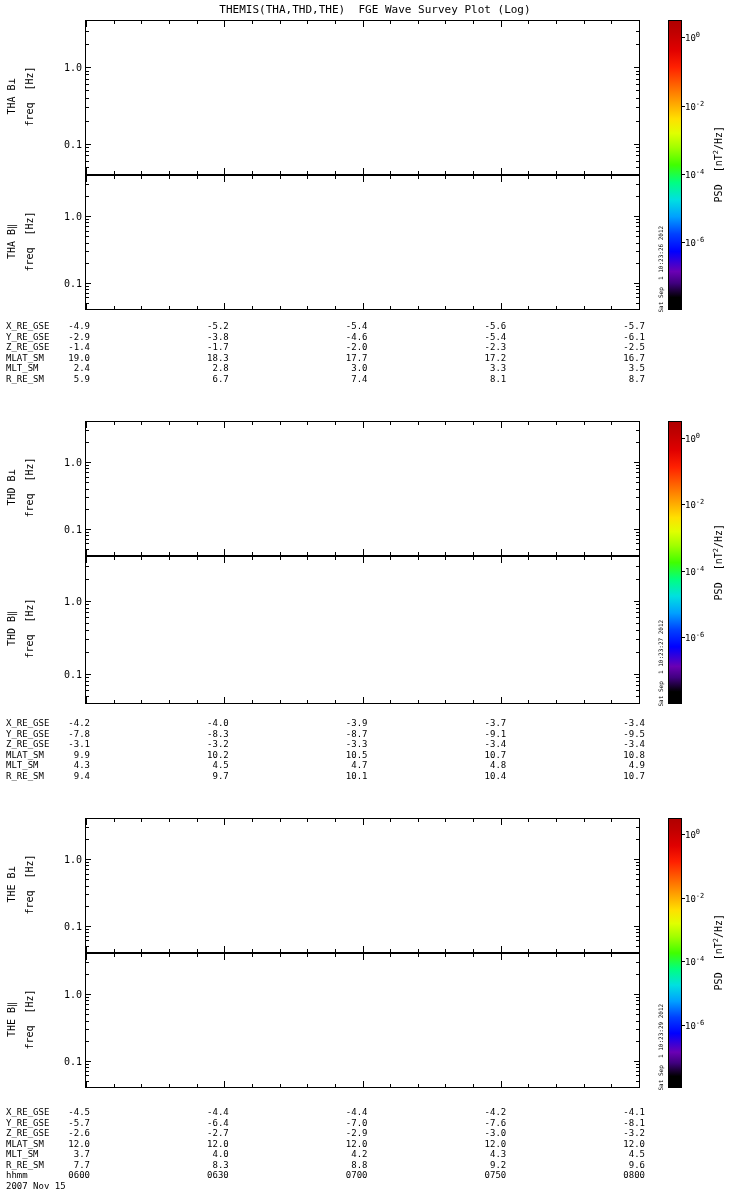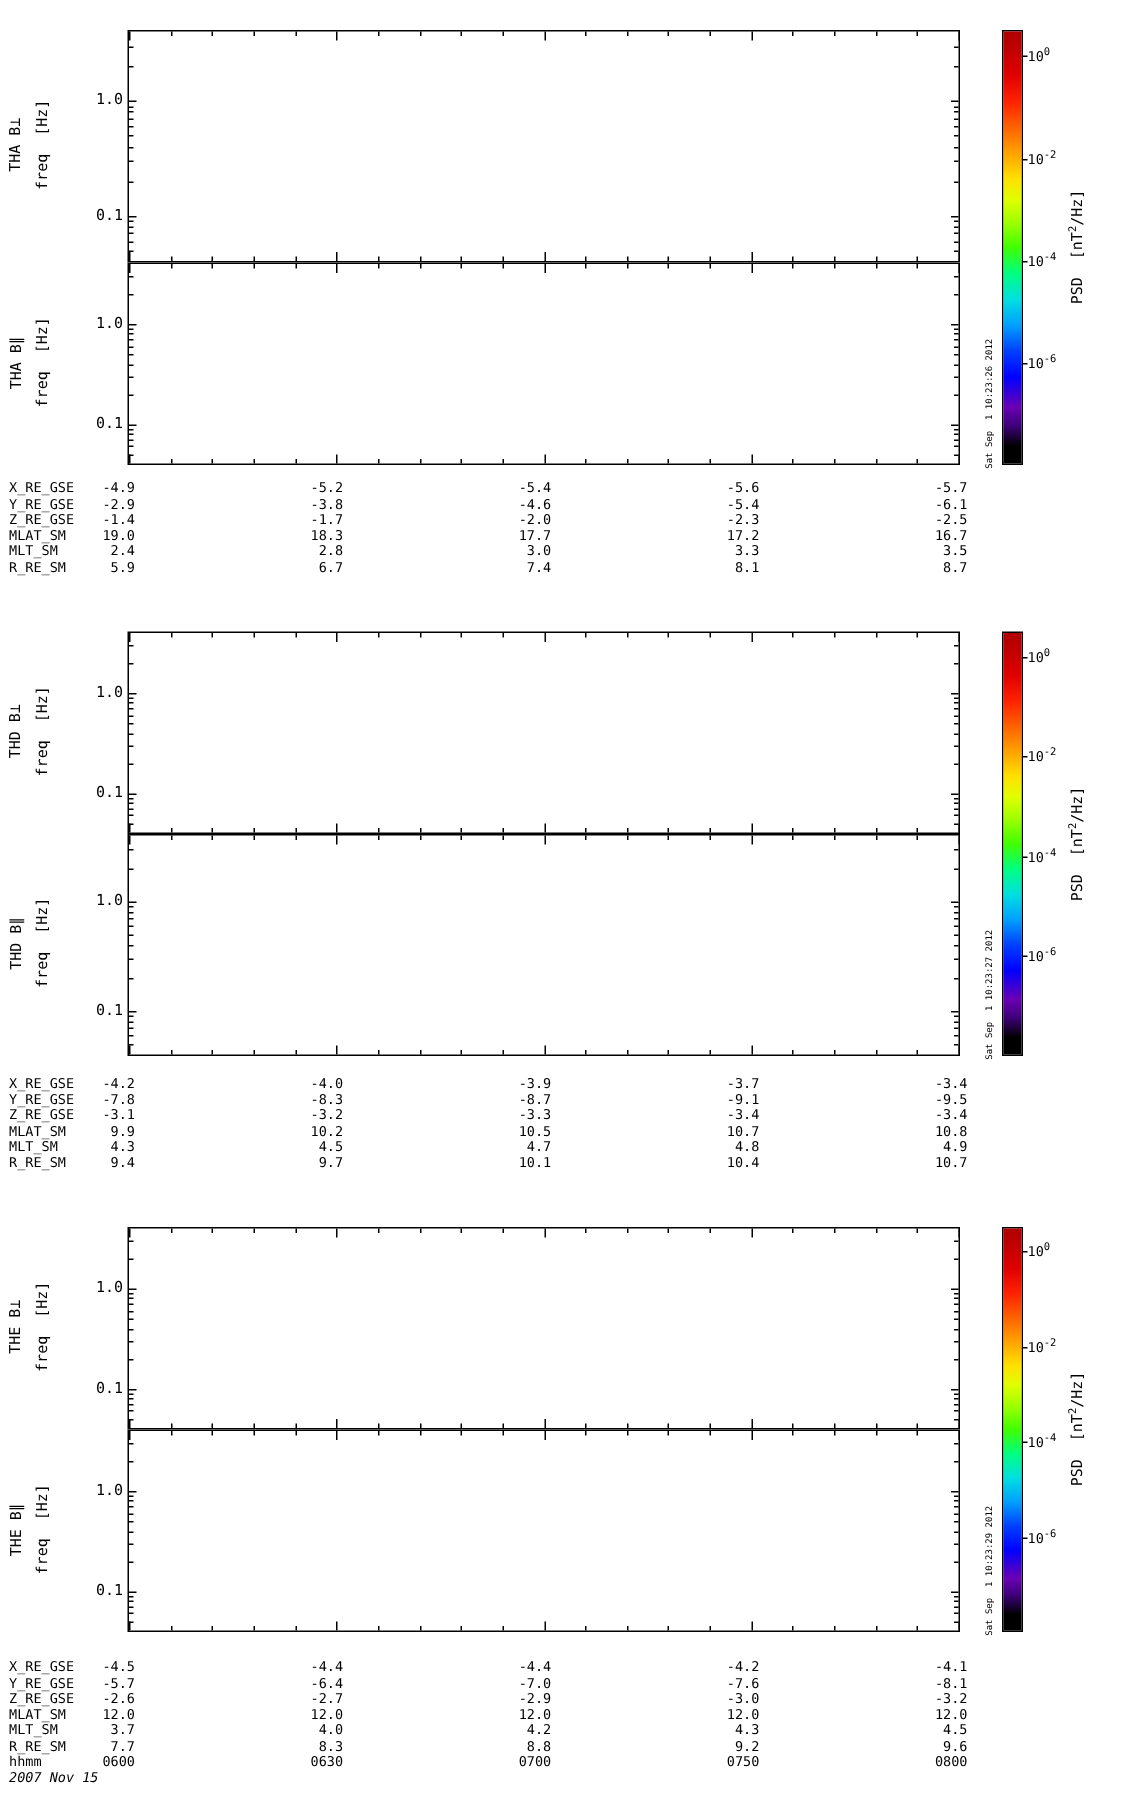--- a/index.html
+++ b/index.html
@@ -149,20 +149,21 @@
     transform-origin: 50% 50%;
     transform: rotate(-90deg);
     color: #000;
   }
 </style>
 </head>
 <body>
 
 <div id="root">
 
+  <div class="title">THEMIS(THA,THD,THE)  FGE Wave Survey Plot (Log)</div>
 
 <div class="panel" style="top: 20px; height: 155px;">
       <div class="ylab" style="top: 46px;">1.0</div>
       <div class="ylab" style="top: 123px;">0.1</div>
       <div class="tickmarks">
         <div class="tick-b" style="left: 0px; height: 6px;"></div>
         <div class="tick-t" style="left: 0px; height: 6px;"></div>
         <div class="tick-b" style="left: 28px; height: 3px;"></div>
         <div class="tick-t" style="left: 28px; height: 3px;"></div>
         <div class="tick-b" style="left: 55px; height: 3px;"></div>
@@ -696,14 +697,14 @@
     <div style="position: absolute; left: 682px; top: 898px; width: 3px; height: 1px; background: rgb(0, 0, 0);"></div>
     <div style="position: absolute; left: 685px; top: 961px; transform: translateY(-50%); font-size: 9px; white-space: nowrap;">10<sup style="font-size:7px">-4</sup></div>
     <div style="position: absolute; left: 682px; top: 961px; width: 3px; height: 1px; background: rgb(0, 0, 0);"></div>
     <div style="position: absolute; left: 685px; top: 1025px; transform: translateY(-50%); font-size: 9px; white-space: nowrap;">10<sup style="font-size:7px">-6</sup></div>
     <div style="position: absolute; left: 682px; top: 1025px; width: 3px; height: 1px; background: rgb(0, 0, 0);"></div>
     <div class="cbar-title" style="width: 140px; left: 648px; top: 946px;">PSD  [nT<sup>2</sup>/Hz]</div>
     <div class="stamp" style="width: 110px; left: 605px; top: 1032px;">Sat Sep  1 10:23:29 2012</div>
     <div class="ephem" style="top: 321px;"><div class="row"><span class="lbl">X_RE_GSE</span><span class="val" style="left: 44px; width: 40px;">-4.9</span><span class="val" style="left: 182.75px; width: 40px;">-5.2</span><span class="val" style="left: 321.5px; width: 40px;">-5.4</span><span class="val" style="left: 460.25px; width: 40px;">-5.6</span><span class="val" style="left: 599px; width: 40px;">-5.7</span></div><div class="row"><span class="lbl">Y_RE_GSE</span><span class="val" style="left: 44px; width: 40px;">-2.9</span><span class="val" style="left: 182.75px; width: 40px;">-3.8</span><span class="val" style="left: 321.5px; width: 40px;">-4.6</span><span class="val" style="left: 460.25px; width: 40px;">-5.4</span><span class="val" style="left: 599px; width: 40px;">-6.1</span></div><div class="row"><span class="lbl">Z_RE_GSE</span><span class="val" style="left: 44px; width: 40px;">-1.4</span><span class="val" style="left: 182.75px; width: 40px;">-1.7</span><span class="val" style="left: 321.5px; width: 40px;">-2.0</span><span class="val" style="left: 460.25px; width: 40px;">-2.3</span><span class="val" style="left: 599px; width: 40px;">-2.5</span></div><div class="row"><span class="lbl">MLAT_SM</span><span class="val" style="left: 44px; width: 40px;">19.0</span><span class="val" style="left: 182.75px; width: 40px;">18.3</span><span class="val" style="left: 321.5px; width: 40px;">17.7</span><span class="val" style="left: 460.25px; width: 40px;">17.2</span><span class="val" style="left: 599px; width: 40px;">16.7</span></div><div class="row"><span class="lbl">MLT_SM</span><span class="val" style="left: 44px; width: 40px;">2.4</span><span class="val" style="left: 182.75px; width: 40px;">2.8</span><span class="val" style="left: 321.5px; width: 40px;">3.0</span><span class="val" style="left: 460.25px; width: 40px;">3.3</span><span class="val" style="left: 599px; width: 40px;">3.5</span></div><div class="row"><span class="lbl">R_RE_SM</span><span class="val" style="left: 44px; width: 40px;">5.9</span><span class="val" style="left: 182.75px; width: 40px;">6.7</span><span class="val" style="left: 321.5px; width: 40px;">7.4</span><span class="val" style="left: 460.25px; width: 40px;">8.1</span><span class="val" style="left: 599px; width: 40px;">8.7</span></div></div>
     <div class="ephem" style="top: 718px;"><div class="row"><span class="lbl">X_RE_GSE</span><span class="val" style="left: 44px; width: 40px;">-4.2</span><span class="val" style="left: 182.75px; width: 40px;">-4.0</span><span class="val" style="left: 321.5px; width: 40px;">-3.9</span><span class="val" style="left: 460.25px; width: 40px;">-3.7</span><span class="val" style="left: 599px; width: 40px;">-3.4</span></div><div class="row"><span class="lbl">Y_RE_GSE</span><span class="val" style="left: 44px; width: 40px;">-7.8</span><span class="val" style="left: 182.75px; width: 40px;">-8.3</span><span class="val" style="left: 321.5px; width: 40px;">-8.7</span><span class="val" style="left: 460.25px; width: 40px;">-9.1</span><span class="val" style="left: 599px; width: 40px;">-9.5</span></div><div class="row"><span class="lbl">Z_RE_GSE</span><span class="val" style="left: 44px; width: 40px;">-3.1</span><span class="val" style="left: 182.75px; width: 40px;">-3.2</span><span class="val" style="left: 321.5px; width: 40px;">-3.3</span><span class="val" style="left: 460.25px; width: 40px;">-3.4</span><span class="val" style="left: 599px; width: 40px;">-3.4</span></div><div class="row"><span class="lbl">MLAT_SM</span><span class="val" style="left: 44px; width: 40px;">9.9</span><span class="val" style="left: 182.75px; width: 40px;">10.2</span><span class="val" style="left: 321.5px; width: 40px;">10.5</span><span class="val" style="left: 460.25px; width: 40px;">10.7</span><span class="val" style="left: 599px; width: 40px;">10.8</span></div><div class="row"><span class="lbl">MLT_SM</span><span class="val" style="left: 44px; width: 40px;">4.3</span><span class="val" style="left: 182.75px; width: 40px;">4.5</span><span class="val" style="left: 321.5px; width: 40px;">4.7</span><span class="val" style="left: 460.25px; width: 40px;">4.8</span><span class="val" style="left: 599px; width: 40px;">4.9</span></div><div class="row"><span class="lbl">R_RE_SM</span><span class="val" style="left: 44px; width: 40px;">9.4</span><span class="val" style="left: 182.75px; width: 40px;">9.7</span><span class="val" style="left: 321.5px; width: 40px;">10.1</span><span class="val" style="left: 460.25px; width: 40px;">10.4</span><span class="val" style="left: 599px; width: 40px;">10.7</span></div></div>
     <div class="ephem" style="top: 1107px;"><div class="row"><span class="lbl">X_RE_GSE</span><span class="val" style="left: 44px; width: 40px;">-4.5</span><span class="val" style="left: 182.75px; width: 40px;">-4.4</span><span class="val" style="left: 321.5px; width: 40px;">-4.4</span><span class="val" style="left: 460.25px; width: 40px;">-4.2</span><span class="val" style="left: 599px; width: 40px;">-4.1</span></div><div class="row"><span class="lbl">Y_RE_GSE</span><span class="val" style="left: 44px; width: 40px;">-5.7</span><span class="val" style="left: 182.75px; width: 40px;">-6.4</span><span class="val" style="left: 321.5px; width: 40px;">-7.0</span><span class="val" style="left: 460.25px; width: 40px;">-7.6</span><span class="val" style="left: 599px; width: 40px;">-8.1</span></div><div class="row"><span class="lbl">Z_RE_GSE</span><span class="val" style="left: 44px; width: 40px;">-2.6</span><span class="val" style="left: 182.75px; width: 40px;">-2.7</span><span class="val" style="left: 321.5px; width: 40px;">-2.9</span><span class="val" style="left: 460.25px; width: 40px;">-3.0</span><span class="val" style="left: 599px; width: 40px;">-3.2</span></div><div class="row"><span class="lbl">MLAT_SM</span><span class="val" style="left: 44px; width: 40px;">12.0</span><span class="val" style="left: 182.75px; width: 40px;">12.0</span><span class="val" style="left: 321.5px; width: 40px;">12.0</span><span class="val" style="left: 460.25px; width: 40px;">12.0</span><span class="val" style="left: 599px; width: 40px;">12.0</span></div><div class="row"><span class="lbl">MLT_SM</span><span class="val" style="left: 44px; width: 40px;">3.7</span><span class="val" style="left: 182.75px; width: 40px;">4.0</span><span class="val" style="left: 321.5px; width: 40px;">4.2</span><span class="val" style="left: 460.25px; width: 40px;">4.3</span><span class="val" style="left: 599px; width: 40px;">4.5</span></div><div class="row"><span class="lbl">R_RE_SM</span><span class="val" style="left: 44px; width: 40px;">7.7</span><span class="val" style="left: 182.75px; width: 40px;">8.3</span><span class="val" style="left: 321.5px; width: 40px;">8.8</span><span class="val" style="left: 460.25px; width: 40px;">9.2</span><span class="val" style="left: 599px; width: 40px;">9.6</span></div><div class="row"><span class="lbl">hhmm</span><span class="val" style="left: 44px; width: 40px;">0600</span><span class="val" style="left: 182.75px; width: 40px;">0630</span><span class="val" style="left: 321.5px; width: 40px;">0700</span><span class="val" style="left: 460.25px; width: 40px;">0750</span><span class="val" style="left: 599px; width: 40px;">0800</span></div></div>
-    <div class="date-line" style="top: 1180.5px; font-style: italic;">2007 Nov 15</div>
+    <div class="date-line" style="top: 1180.5px;">2007 Nov 15</div>
   </div>
 
 </body></html>

